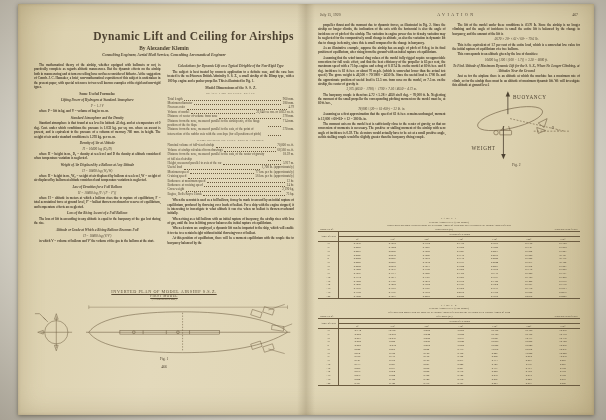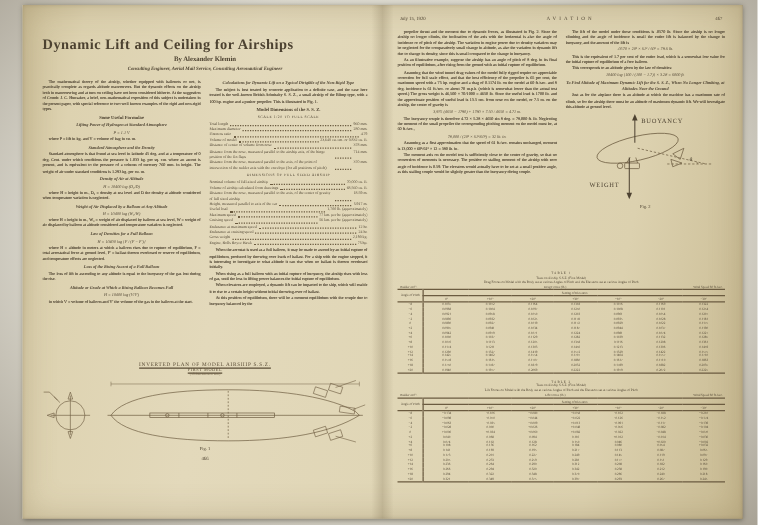--- a/index.html
+++ b/index.html
@@ -18,21 +18,21 @@
   .gutter {
     position:absolute; left:50%; top:0; bottom:0; width:18px; margin-left:-9px;
     background: linear-gradient(90deg, rgba(100,85,55,0) 0%, rgba(100,85,55,.22) 50%, rgba(100,85,55,0) 100%);
     z-index:2;
   }
   .page { position:absolute; top:0; bottom:0; width:50%; overflow:hidden; }
   .page-left  { left:0;  padding:26px 12px 4px 16px; }
   .page-right { right:0; padding:8px 14px 4px 12px; }
 
   
-  .title { font-size:11.5px; font-weight:bold; text-align:left; letter-spacing:.4px; margin-bottom:3px; }
+  .title { font-size:11.5px; font-weight:bold; text-align:right; letter-spacing:.4px; margin-bottom:3px; }
   .byline { font-size:5.4px; font-weight:bold; text-align:center; margin-bottom:2px; }
   .affil { font-size:3.9px; font-style:italic; font-weight:bold; text-align:center; margin-bottom:5px; }
 
   .cols { display:flex; gap:7px; }
   .col { flex:1; min-width:0; }
   .lp-cols { height:224px; overflow:hidden; }
   .rp-cols { height:192px; overflow:hidden; }
 
   
   .blk-p { font-size:3.3px; line-height:1.33; text-align:justify; text-indent:5px; margin:1px 0; text-shadow:0 0 .3px rgba(77,66,49,.7); }

